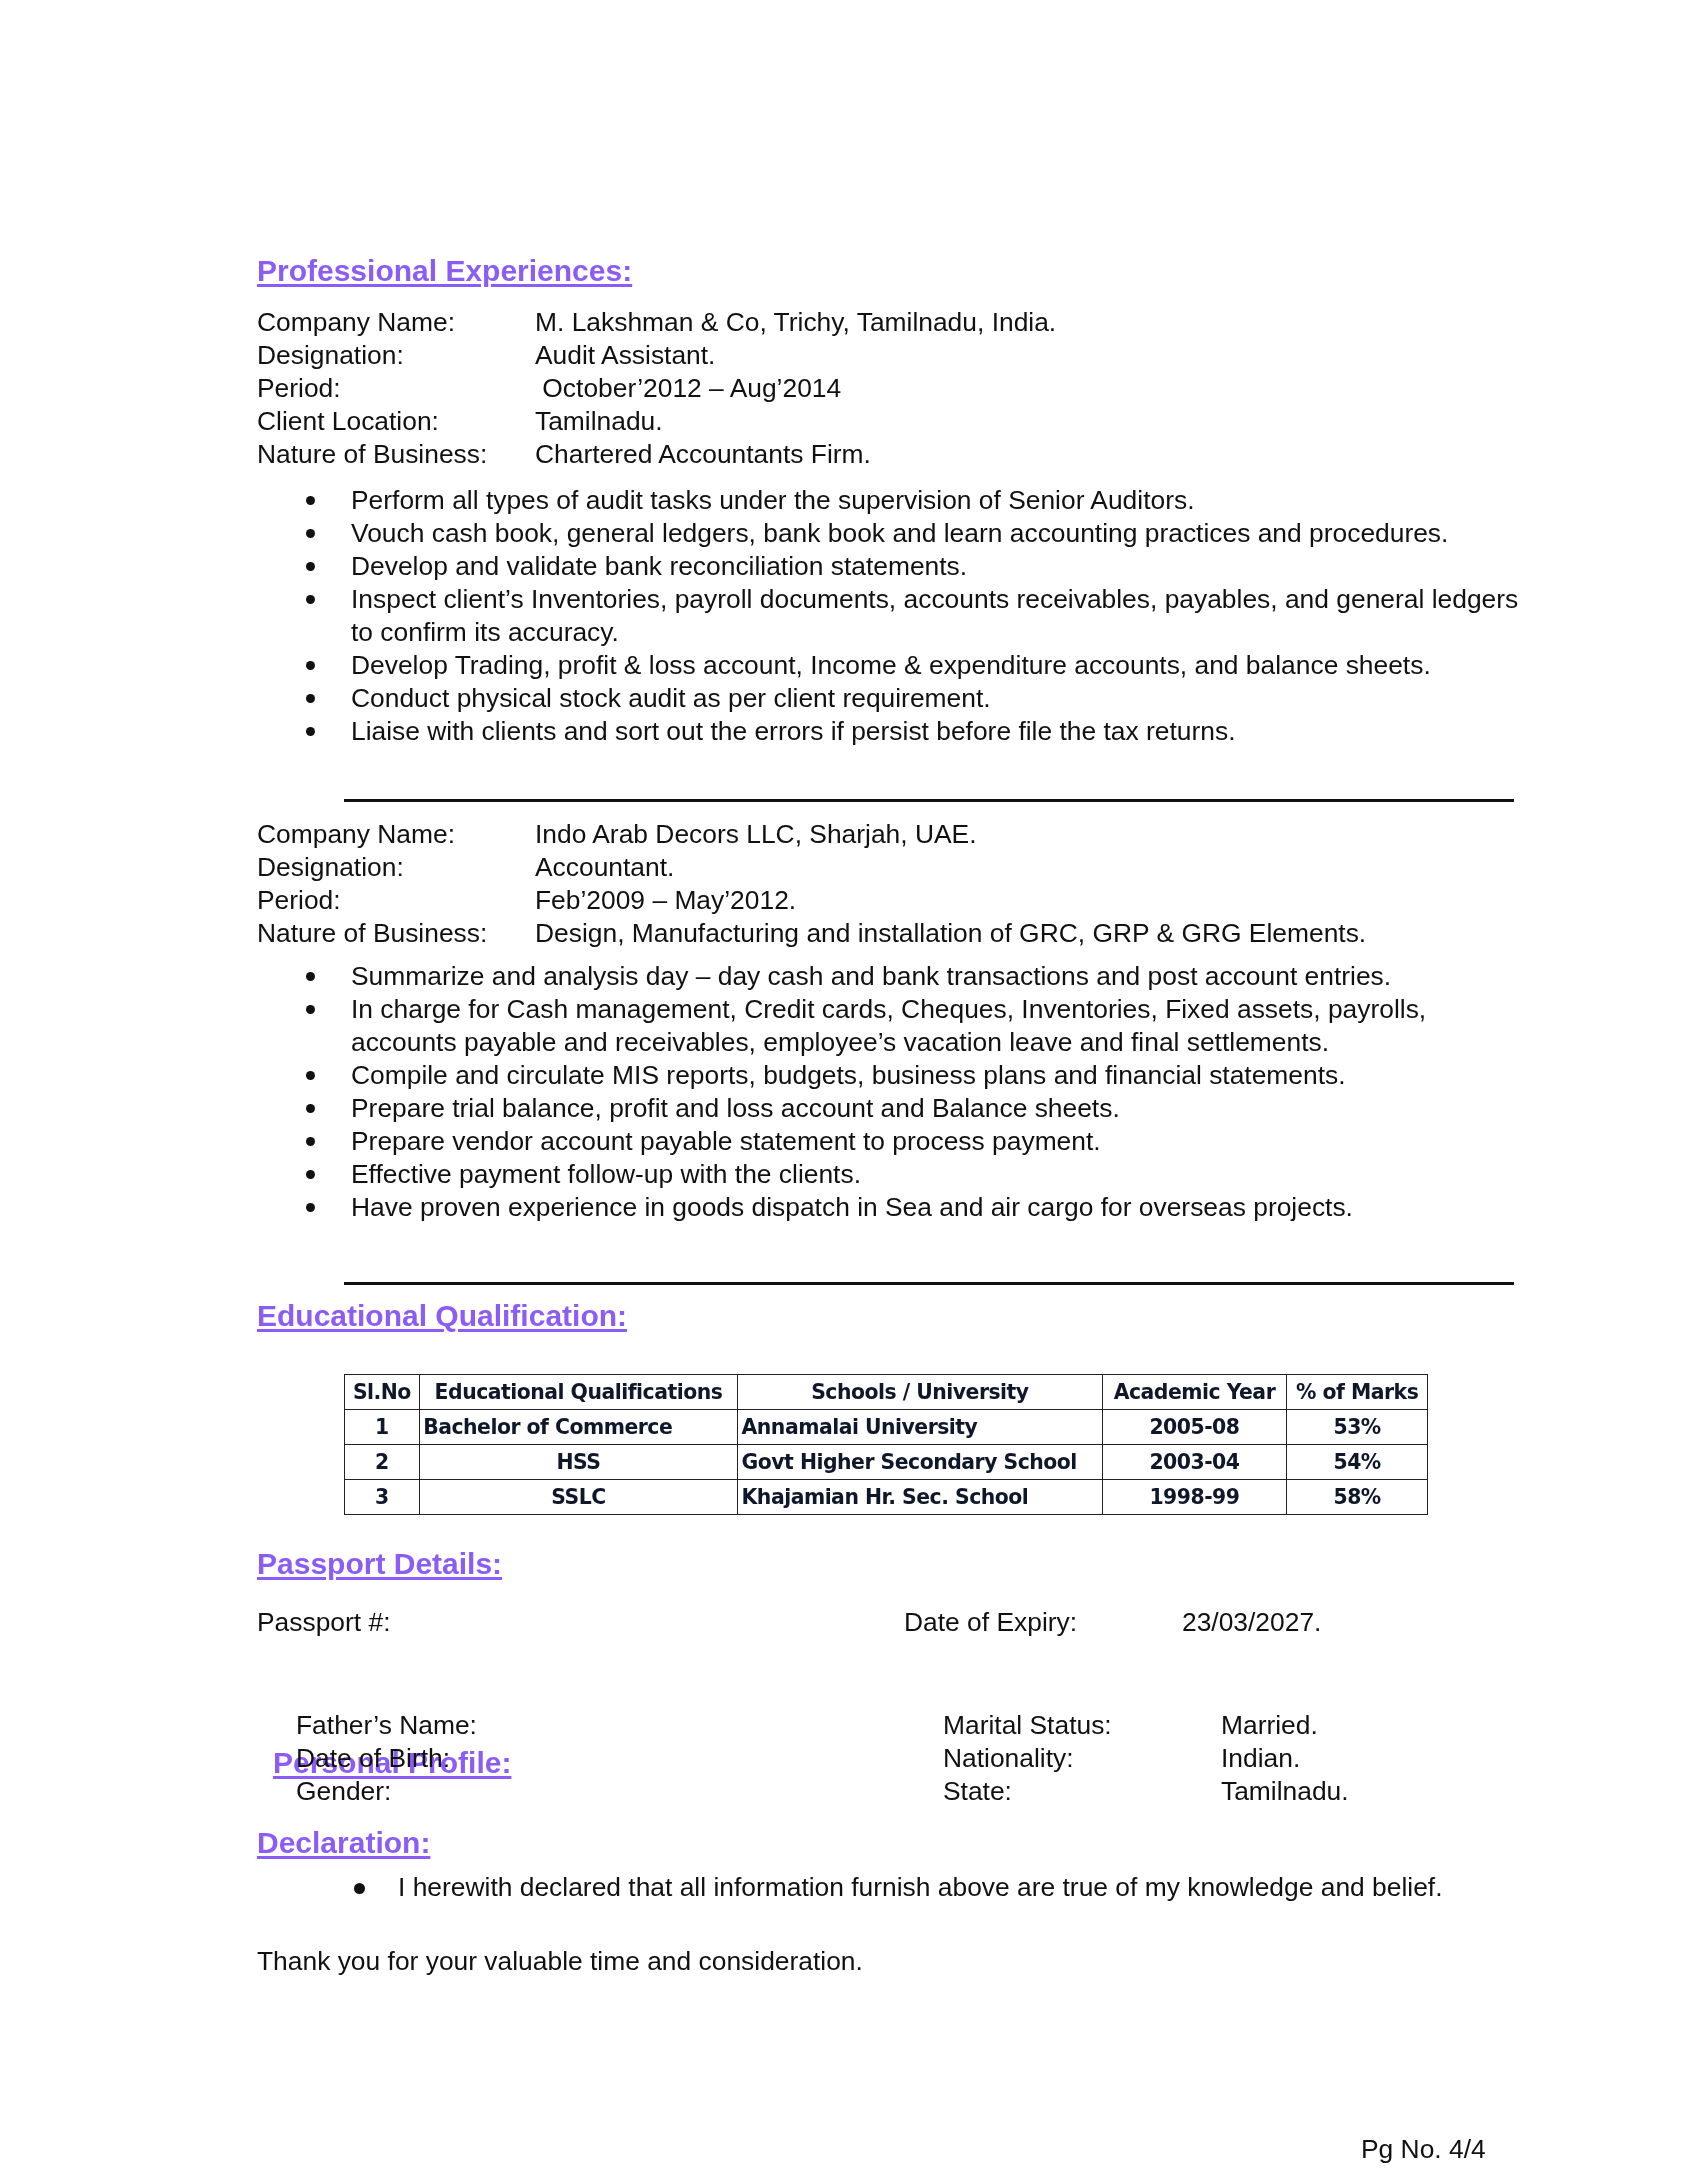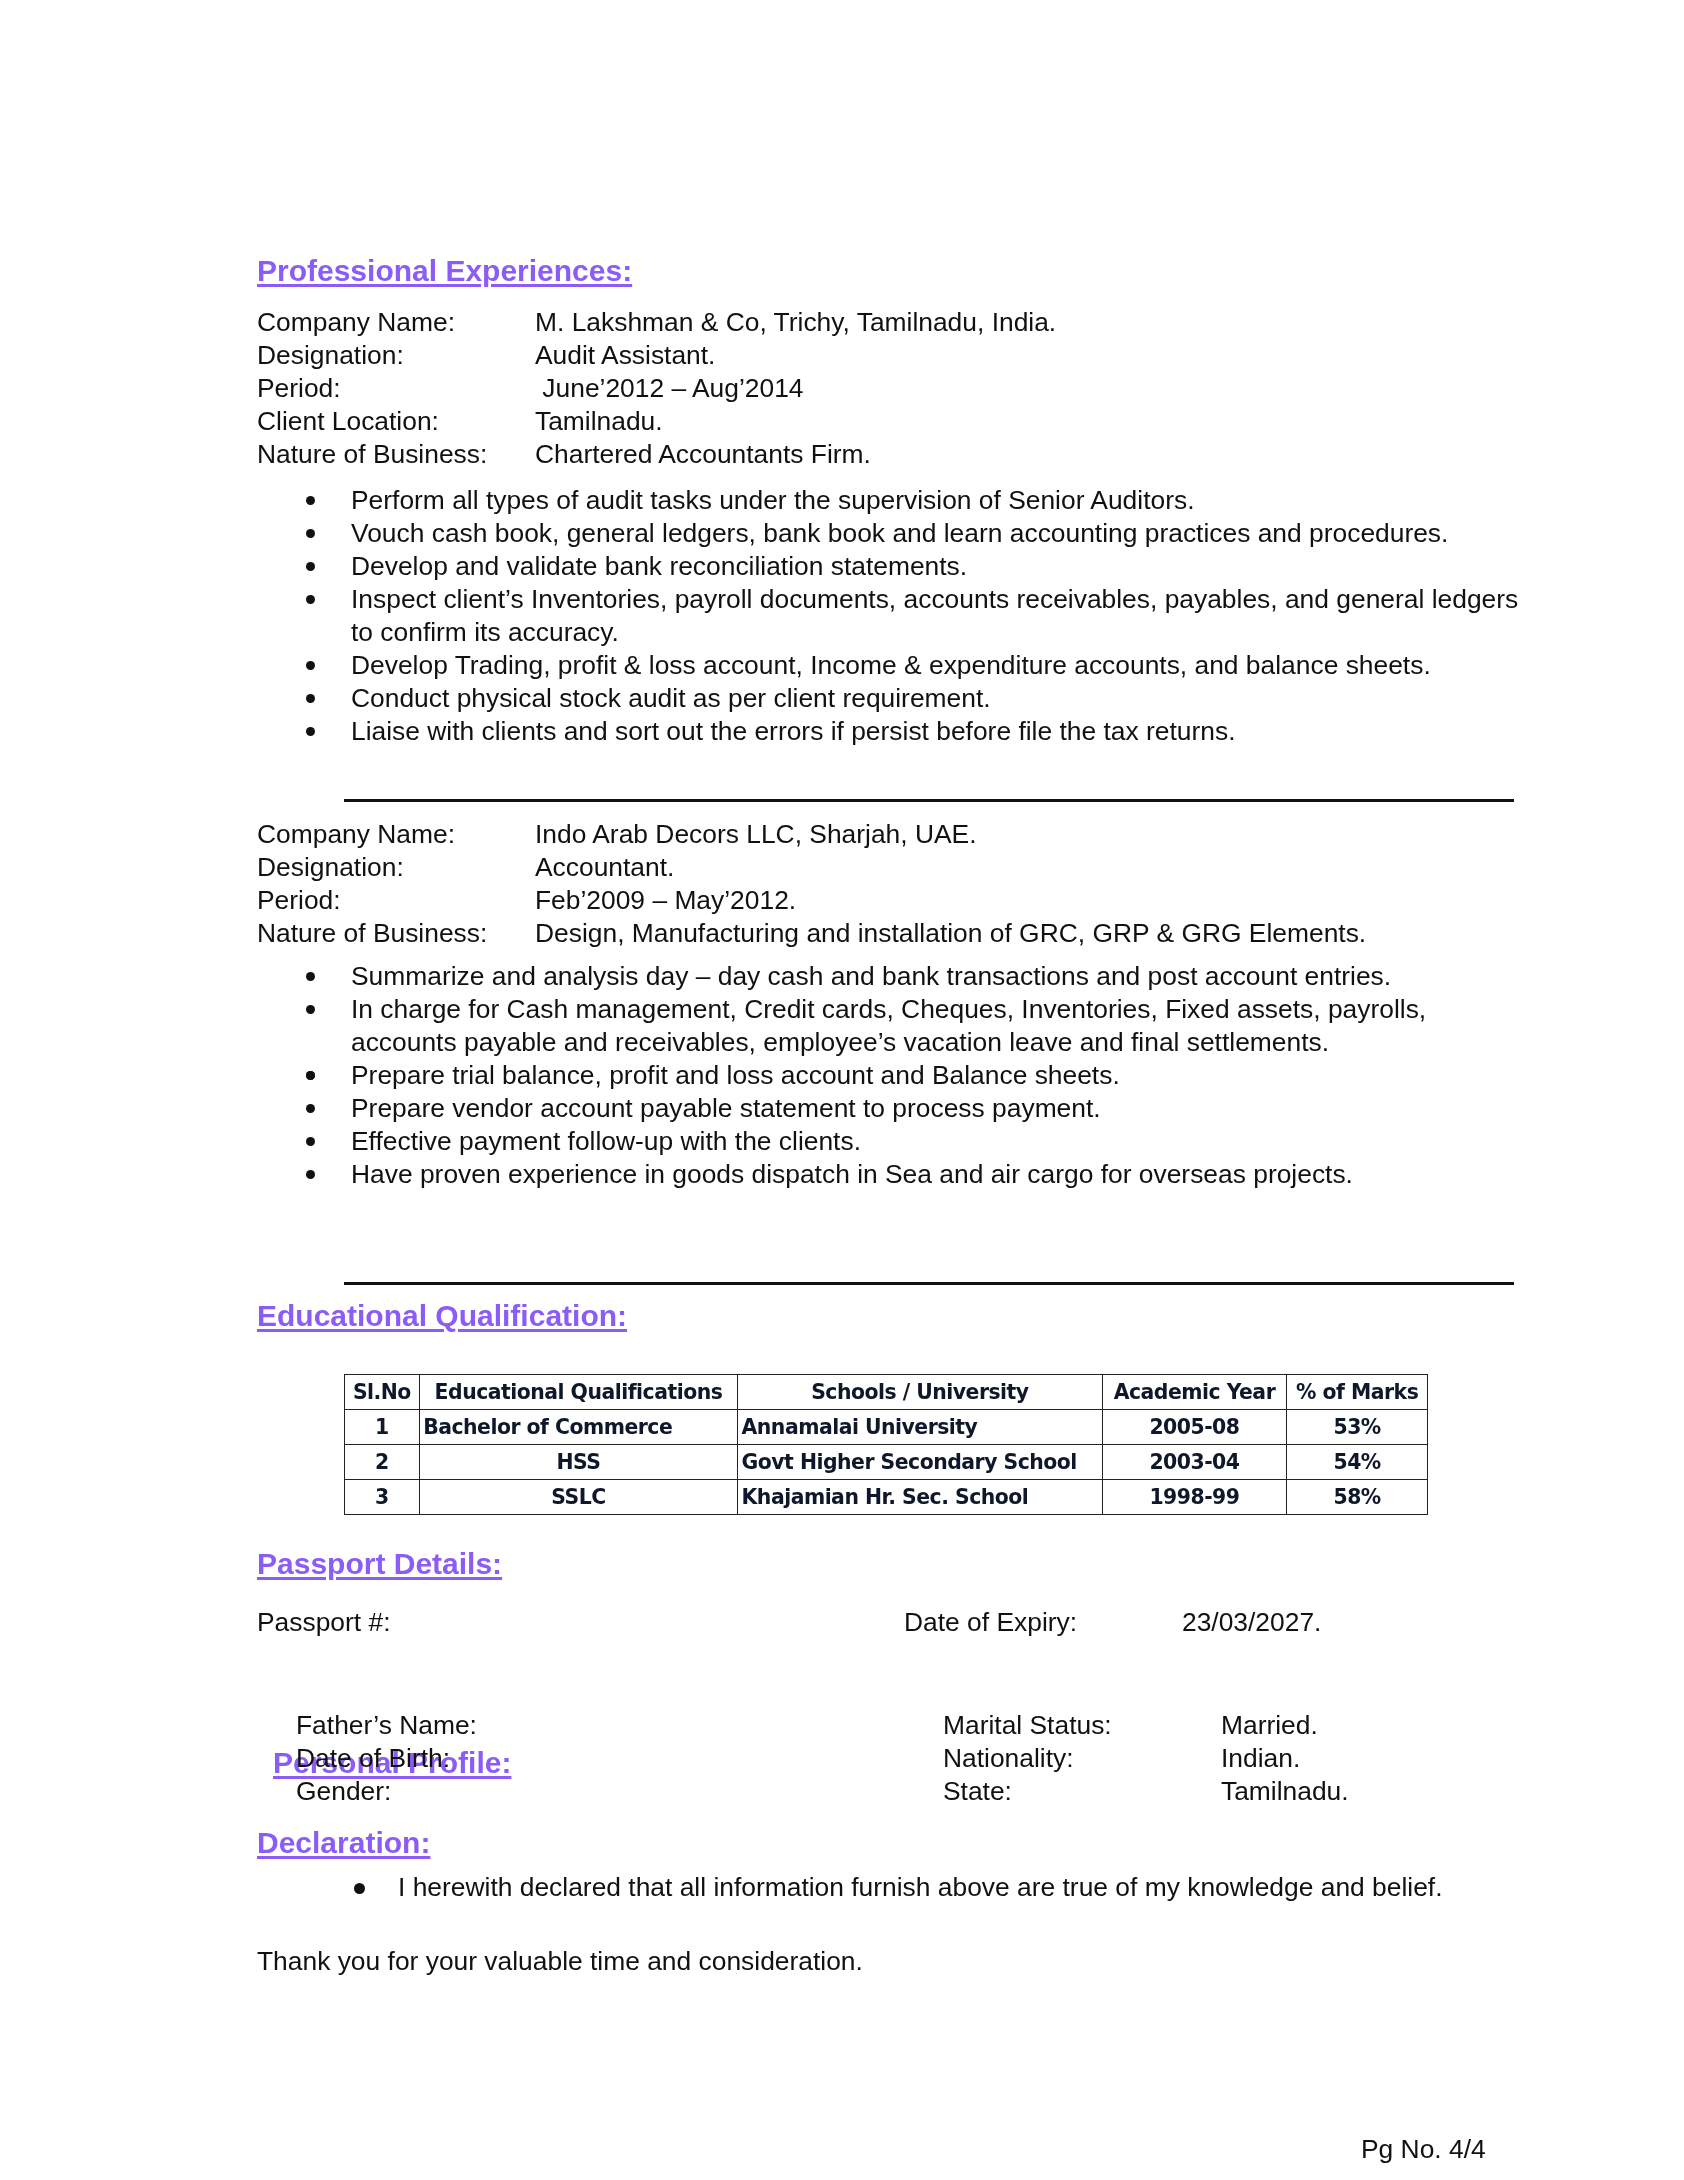--- a/index.html
+++ b/index.html
@@ -47,21 +47,21 @@
   <div class="row">
     <span class="lbl">Company Name:</span>
     <span>M. Lakshman &amp; Co, Trichy, Tamilnadu, India.</span>
   </div>
   <div class="row">
     <span class="lbl">Designation:</span>
     <span>Audit Assistant.</span>
   </div>
   <div class="row">
     <span class="lbl">Period:</span>
-    <span style="white-space:pre;"> June’2012 – Aug’2014</span>
+    <span style="white-space:pre;"> October’2012 – Aug’2014</span>
   </div>
   <div class="row">
     <span class="lbl">Client Location:</span>
     <span>Tamilnadu.</span>
   </div>
   <div class="row">
     <span class="lbl">Nature of Business:</span>
     <span>Chartered Accountants Firm.</span>
   </div>
 </div>
@@ -93,21 +93,21 @@
   </div>
   <div class="row">
     <span class="lbl">Nature of Business:</span>
     <span>Design, Manufacturing and installation of GRC, GRP &amp; GRG Elements.</span>
   </div>
 </div>
 
 <ul class="bullets abs" style="left:257px; top:960px; width:1278px;">
   <li style="white-space:nowrap;"><span class="dot"></span><span>Summarize and analysis day – day cash and bank transactions and post account entries.</span></li>
   <li style="width:1184px;"><span class="dot"></span><span>In charge for Cash management, Credit cards, Cheques, Inventories, Fixed assets, payrolls, accounts payable and receivables, employee’s vacation leave and final settlements.</span></li>
-  <li style="white-space:nowrap;"><span class="dot"></span></li>
+  <li style="white-space:nowrap;"><span class="dot"></span><span>Compile and circulate MIS reports, budgets, business plans and financial statements.</span></li>
   <li><span class="dot"></span><span>Prepare trial balance, profit and loss account and Balance sheets.</span></li>
   <li><span class="dot"></span><span>Prepare vendor account payable statement to process payment.</span></li>
   <li><span class="dot"></span><span>Effective payment follow-up with the clients.</span></li>
   <li style="white-space:nowrap;"><span class="dot"></span><span>Have proven experience in goods dispatch in Sea and air cargo for overseas projects.</span></li>
 </ul>
 
 <div class="rule abs" style="left:344px; top:1282px; width:1170px;"></div>
 
 <h2 class="heading abs" style="left:257px; top:1299px;">Educational Qualification:</h2>
 

